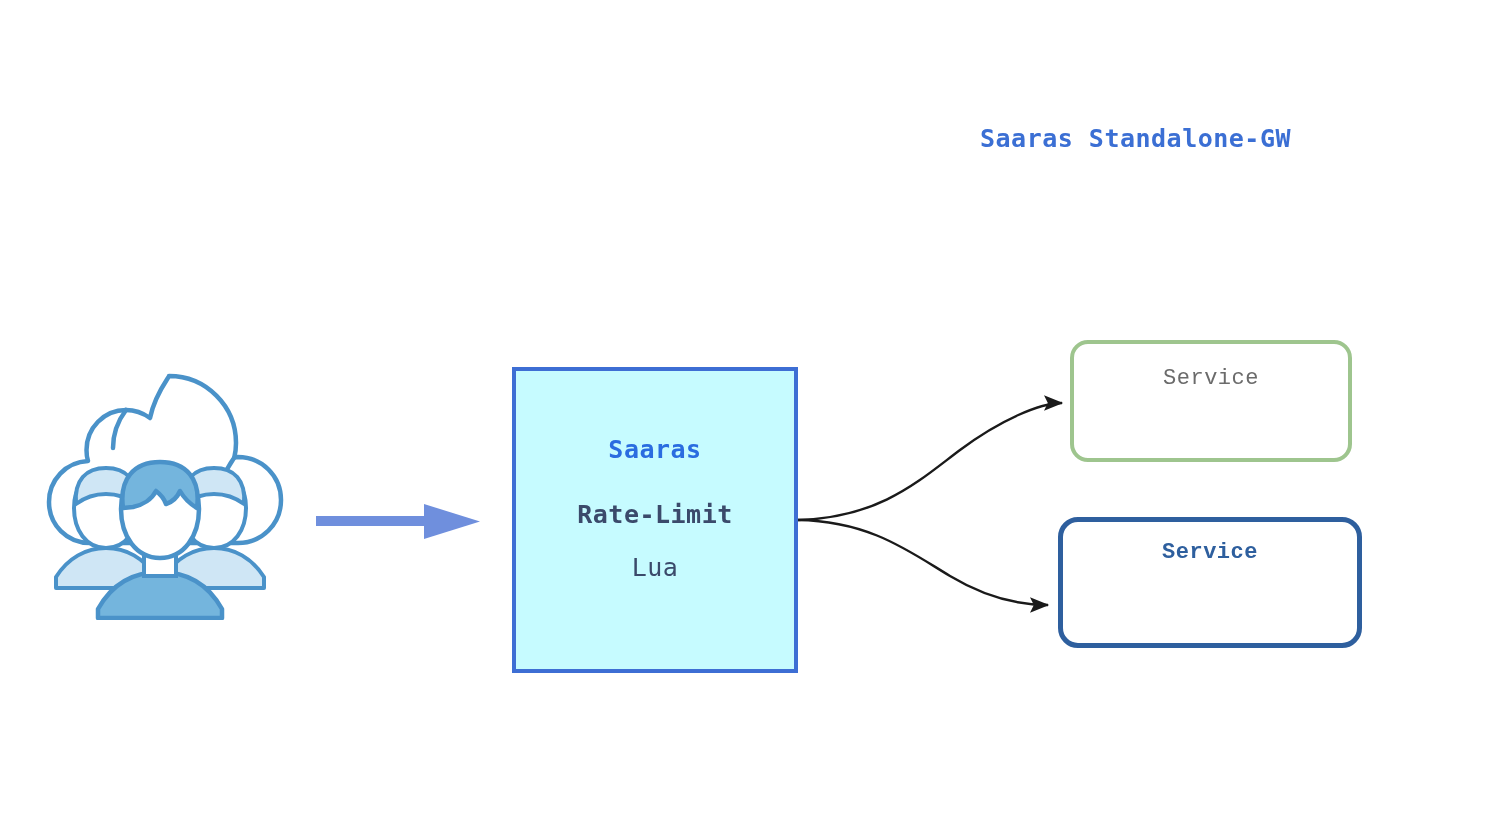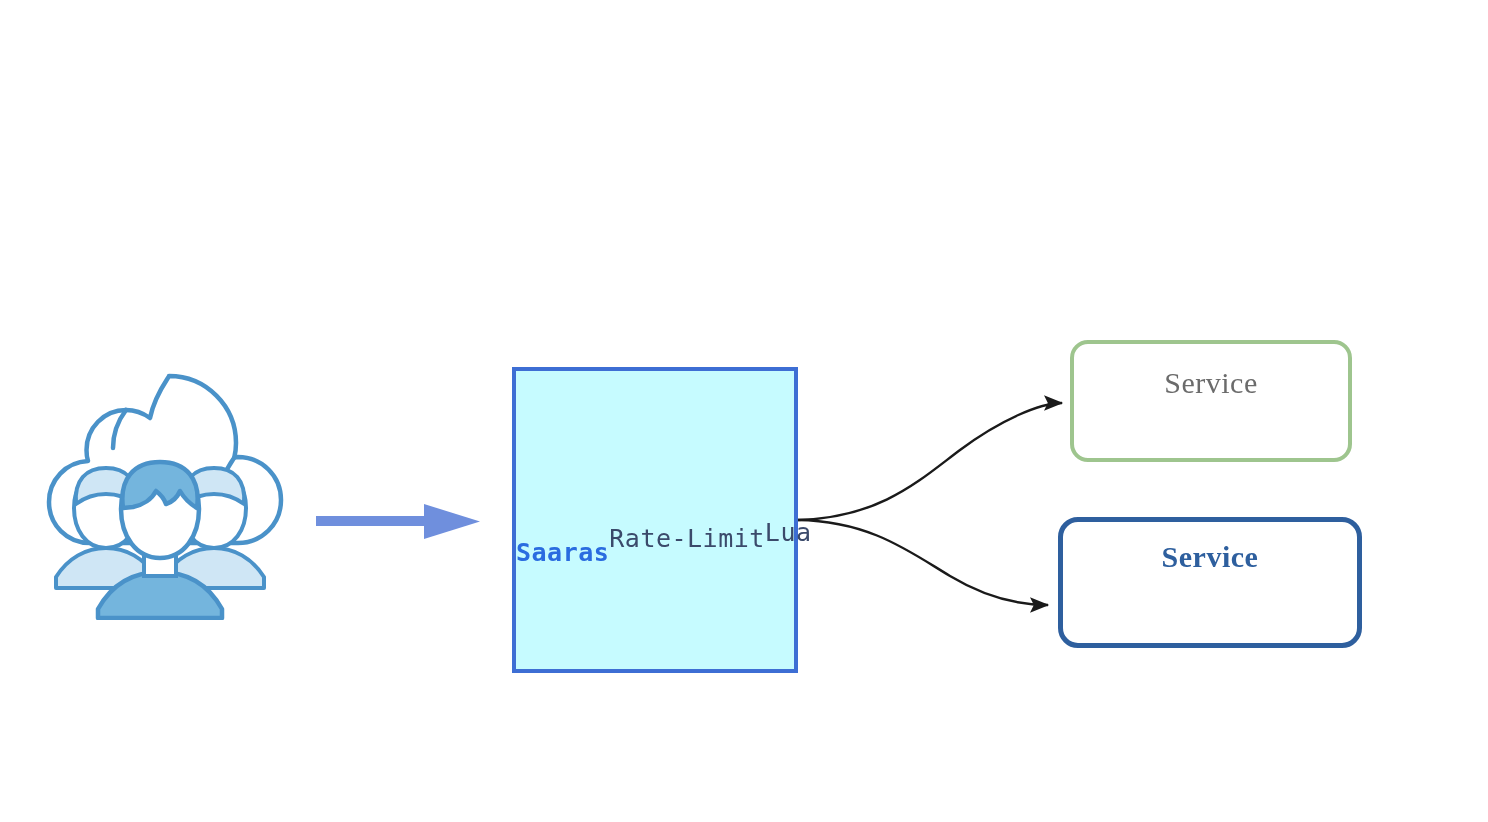--- a/index.html
+++ b/index.html
@@ -53,39 +53,39 @@
   #gateway-box {
     position: absolute;
     left: 512px;
     top: 367px;
     width: 286px;
     height: 306px;
     box-sizing: border-box;
     background: #c6fbff;
     border: 4px solid #3d6ed4;
     display: flex;
-    flex-direction: row;
+    flex-direction: column;
     align-items: center;
   }
   .gw-line {
     font-family: "DejaVu Sans Mono", monospace;
     text-align: center;
     white-space: nowrap;
   }
   #gateway-title-text {
     margin-top: 64px;
     font-size: 25px;
     font-weight: bold;
     color: #2a6ce0;
     letter-spacing: 0.5px;
   }
   #gateway-feature-ratelimit {
     margin-top: 36px;
     font-size: 25px;
-    font-weight: normal;
+    font-weight: bold;
     color: #3b4a6b;
     letter-spacing: 0.5px;
   }
   #gateway-feature-lua {
     margin-top: 24px;
     font-size: 25px;
     font-weight: normal;
     color: #3b4a6b;
     letter-spacing: 0.5px;
   }
@@ -118,41 +118,42 @@
   }
   #service-box-bottom {
     left: 1058px;
     top: 517px;
     width: 304px;
     height: 131px;
     border: 5px solid #2e5f9e;
     border-radius: 20px;
   }
   .service-label {
-    font-family: Liberation Serif, serif;
-    font-size: 30px;
+    font-family: Liberation Mono, monospace;
+    font-size: 22px;
     letter-spacing: 0.5px;
     white-space: nowrap;
   }
   #service-label-top {
     margin-top: 22px;
     color: #6b6b6b;
     font-weight: normal;
   }
   #service-label-bottom {
     margin-top: 18px;
     color: #2e5f9e;
     font-weight: bold;
   }
 </style>
 </head>
 <body>
 
 <div id="canvas">
 
+  <div id="diagram-title">Saaras Standalone-GW</div>
 
   <div id="client-icon">
     <svg width="250" height="258" viewBox="0 0 250 258" xmlns="http://www.w3.org/2000/svg">
 
       <g fill="#ffffff" stroke="#4a92c9" stroke-width="4.5" stroke-linejoin="round" stroke-linecap="round">
         <path d="M131 14
                  C 168 14 198 44 198 81
                  C 198 86 197.4 91 196.3 95.6
                  L 200 95
                  C 224 95 243 114 243 138

